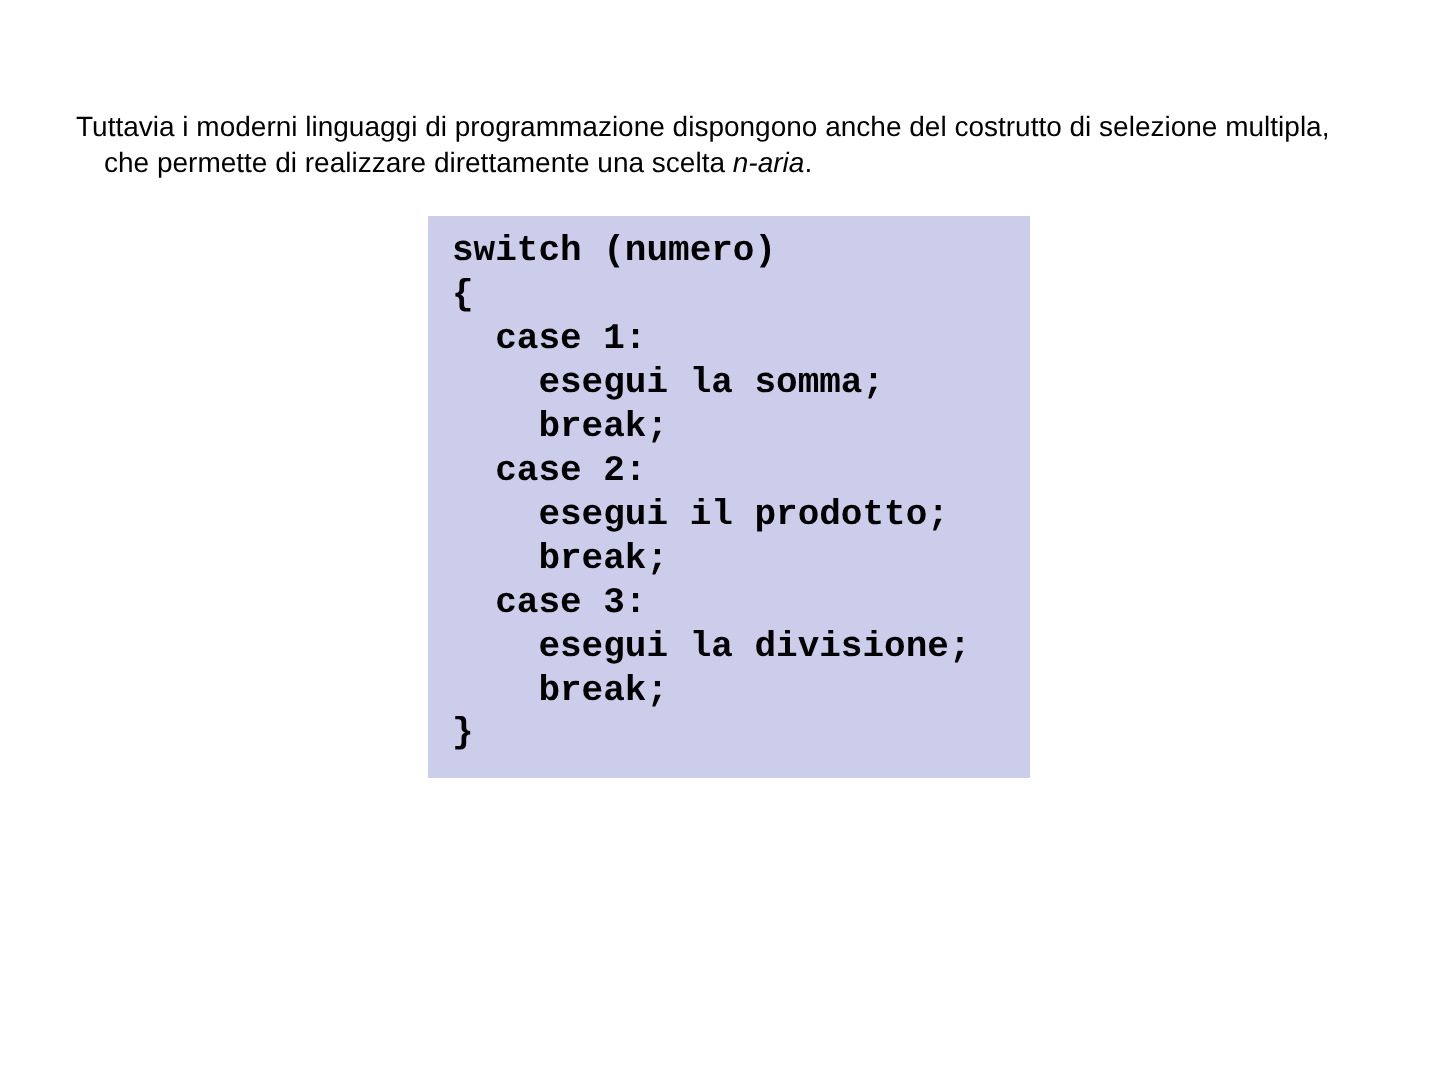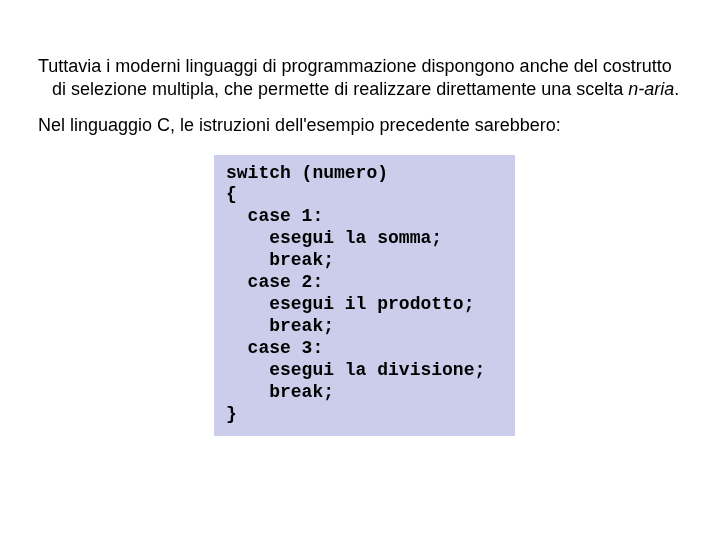--- a/index.html
+++ b/index.html
@@ -9,21 +9,21 @@
     height: 540px;
     background: #ffffff;
     font-family: Arial, Helvetica, sans-serif;
     color: #000000;
     box-sizing: border-box;
   }
   .page {
     padding: 55px 38px 0 38px;
   }
   .para {
-    font-size: 18px;
+    font-size: 14px;
     line-height: 1.25;
     margin: 0 0 14px 0;
     padding-left: 14px;
     text-indent: -14px;
   }
   .italic {
     font-style: italic;
   }
   .code-block {
     margin-left: 176px;
@@ -41,23 +41,20 @@
 </style>
 </head>
 <body>
 
 <div class="page">
 
   <p class="para">
     <span>Tuttavia i moderni linguaggi di programmazione dispongono anche del costrutto di selezione multipla, che permette di realizzare direttamente una scelta </span><span class="italic">n-aria</span><span>.</span>
   </p>
 
-  <p class="para">
-    <span>Nel linguaggio C, le istruzioni dell'esempio precedente sarebbero:</span>
-  </p>
 
   <div class="code-block">switch (numero)
 {
   case 1:
     esegui la somma;
     break;
   case 2:
     esegui il prodotto;
     break;
   case 3:

